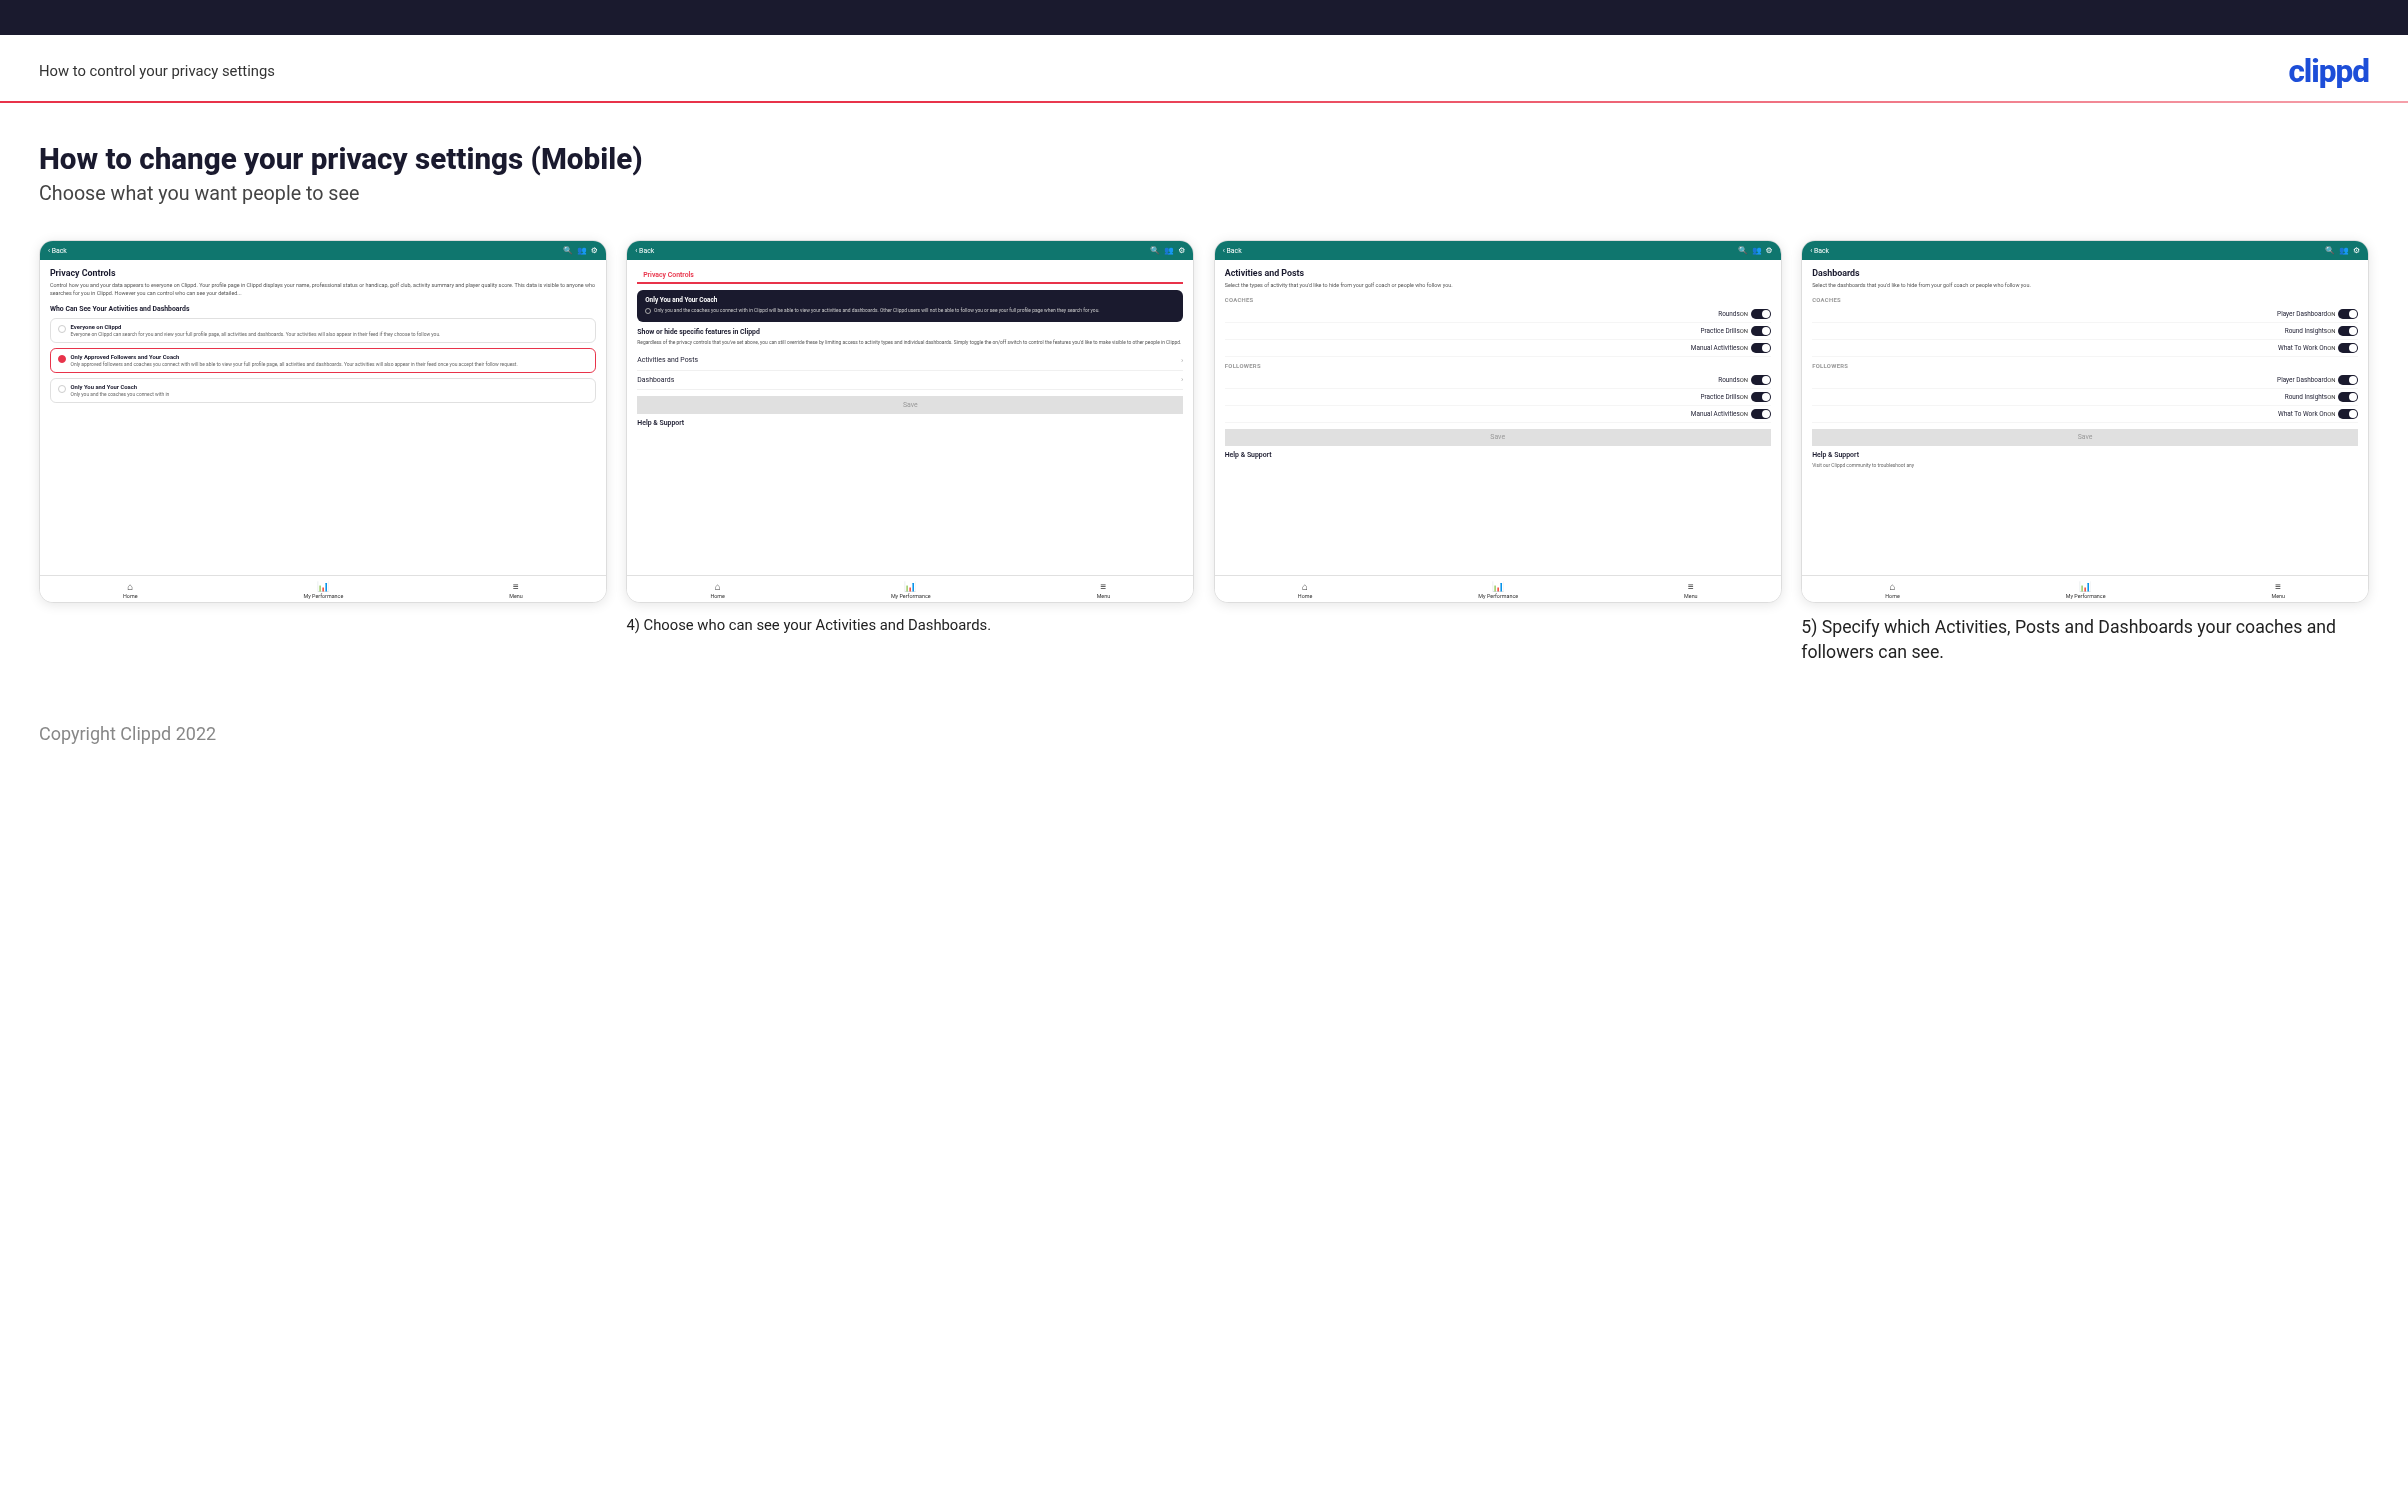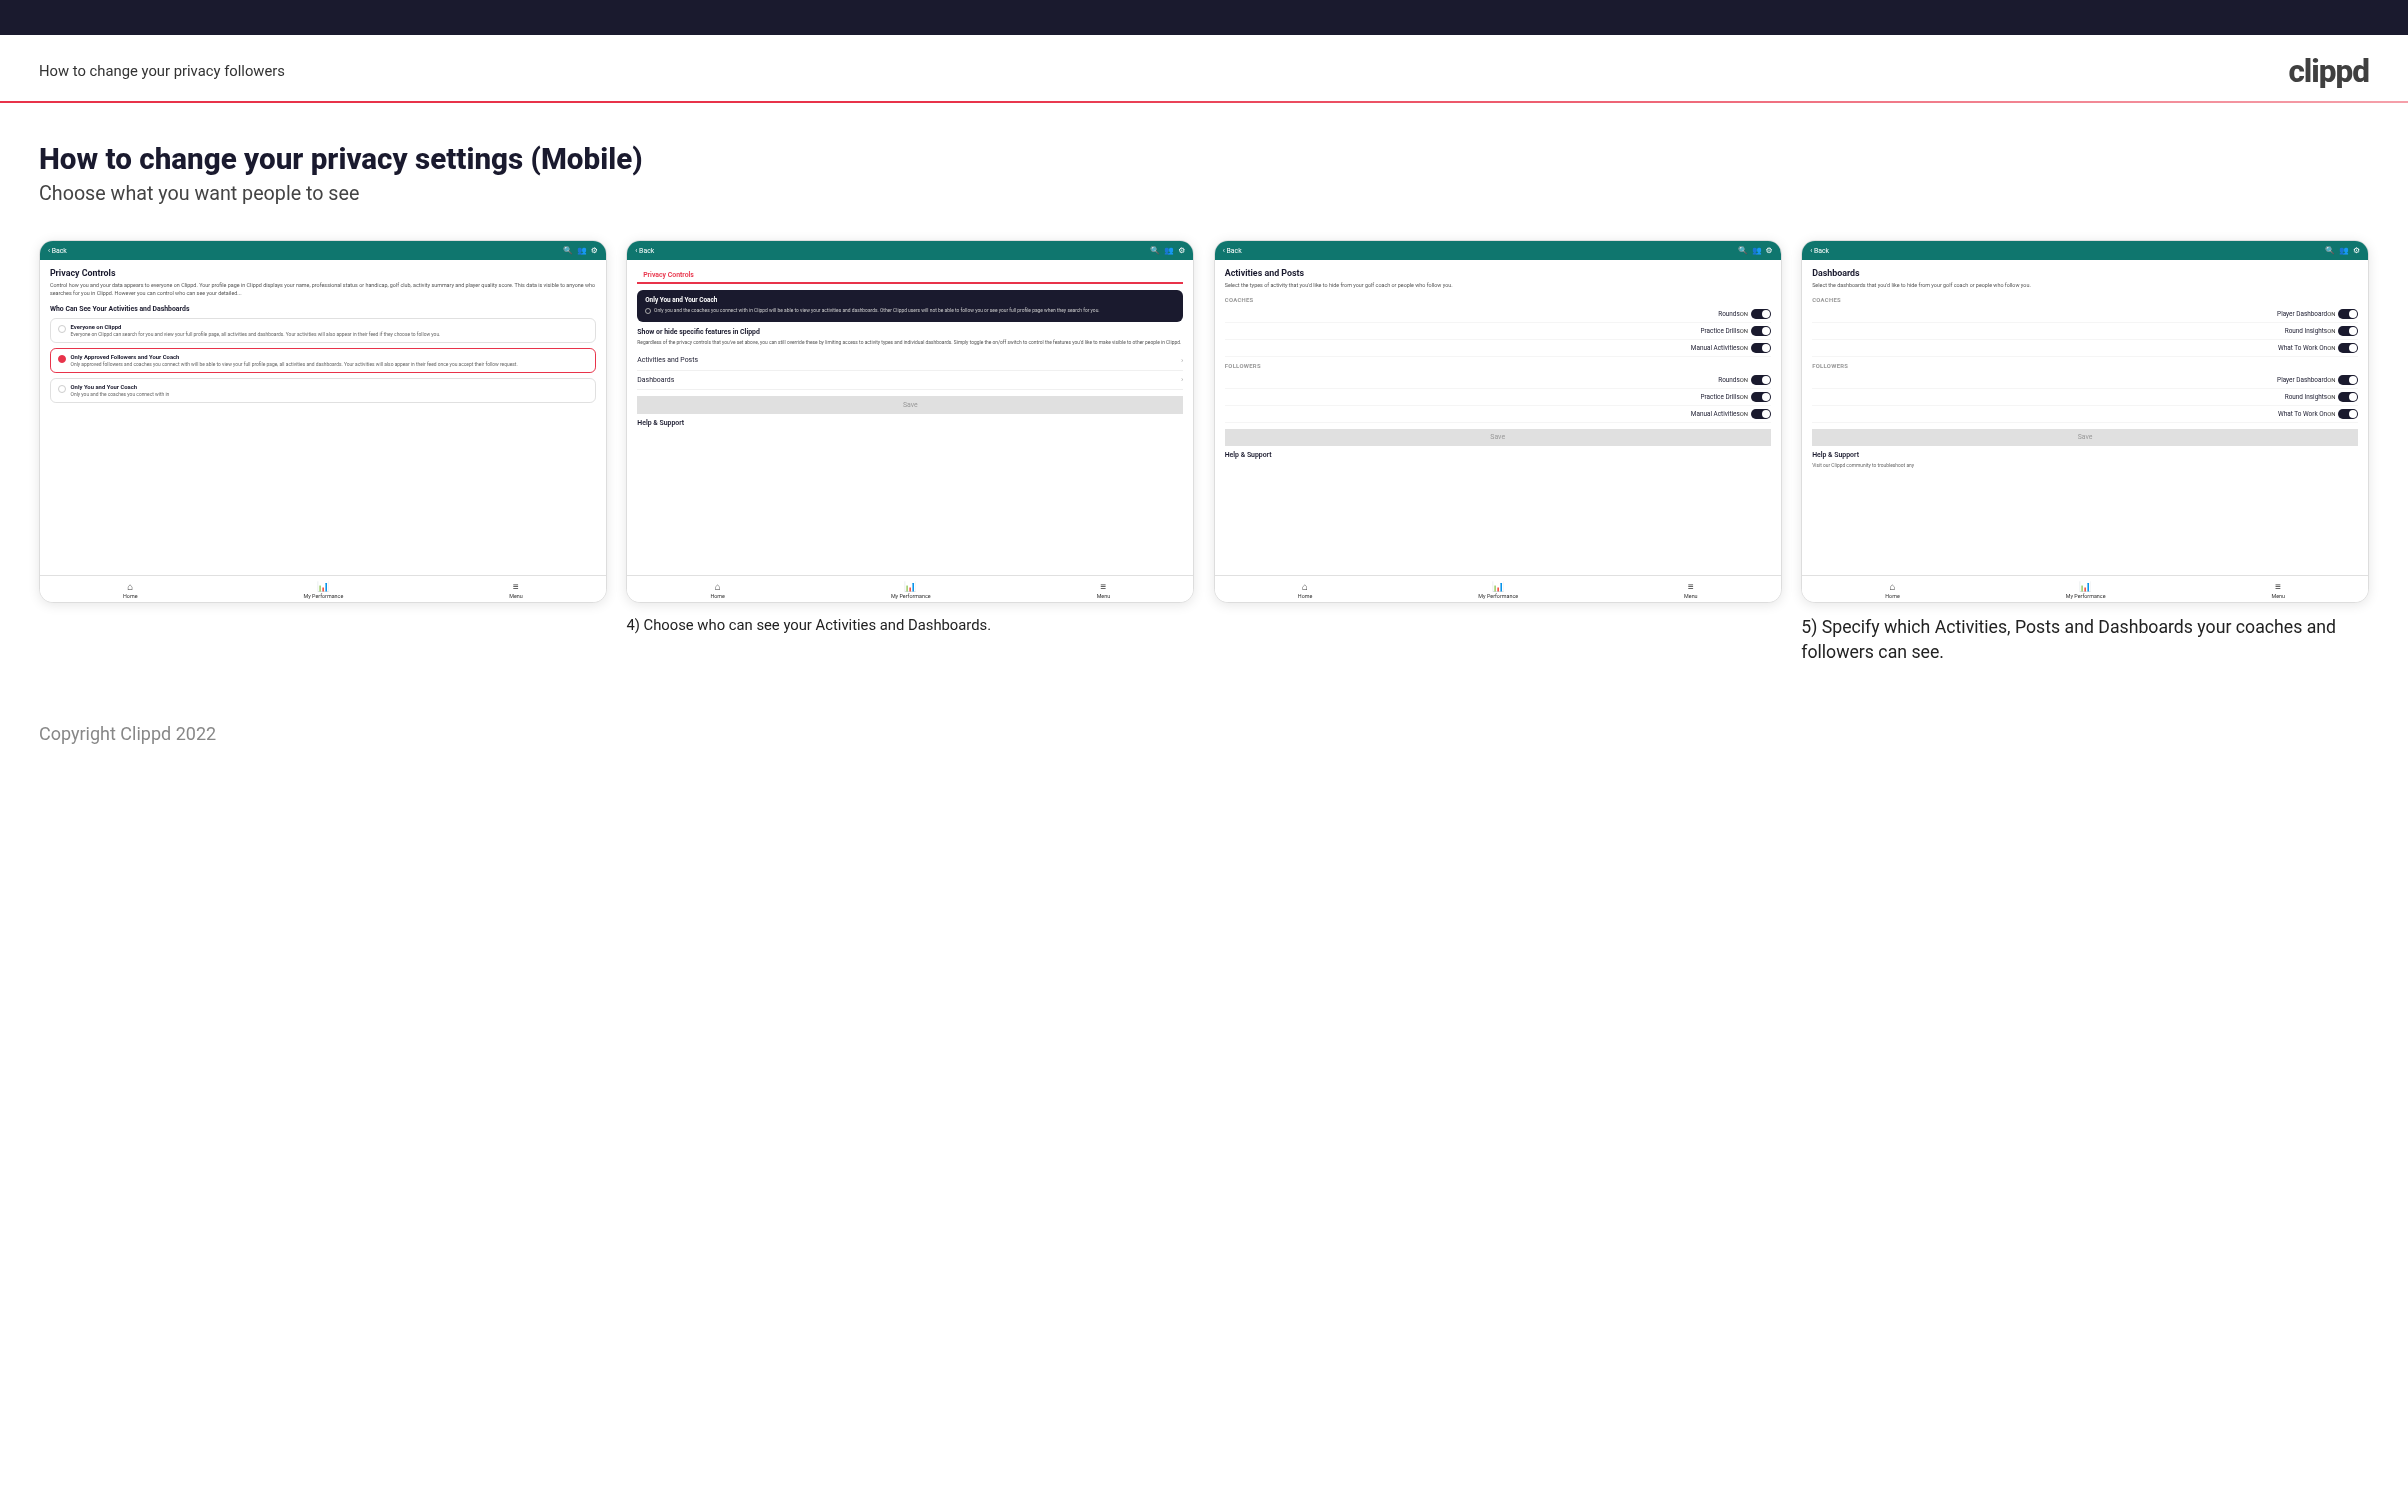--- a/index.html
+++ b/index.html
@@ -23,21 +23,21 @@
       justify-content: space-between;
       padding: 17.7px 39px 11.8px 39px;
     }
     .header-title {
       font-size: 14.8px;
       color: #333;
     }
     .logo {
       font-size: 31.5px;
       font-weight: 800;
-      color: #404040;
+      color: #1d4ed8;
       letter-spacing: -1px;
     }
 
     
     .header-divider {
       height: 2px;
       background: linear-gradient(to right, #e8334a 40%, #f5a0aa 100%);
       margin: 0 0 0 0;
     }
 
@@ -332,21 +332,21 @@
       display: flex;
       flex-direction: column;
     }
   </style>
 </head>
 <body>
 
 <div class="top-bar"></div>
 
 <div class="header">
-  <span class="header-title">How to change your privacy followers</span>
+  <span class="header-title">How to control your privacy settings</span>
   <span class="logo">clippd</span>
 </div>
 <div class="header-divider"></div>
 
 <div class="main-content">
   <h1 class="page-heading">How to change your privacy settings (Mobile)</h1>
   <p class="page-subheading">Choose what you want people to see</p>
 
   <div class="screens-wrapper">
 

